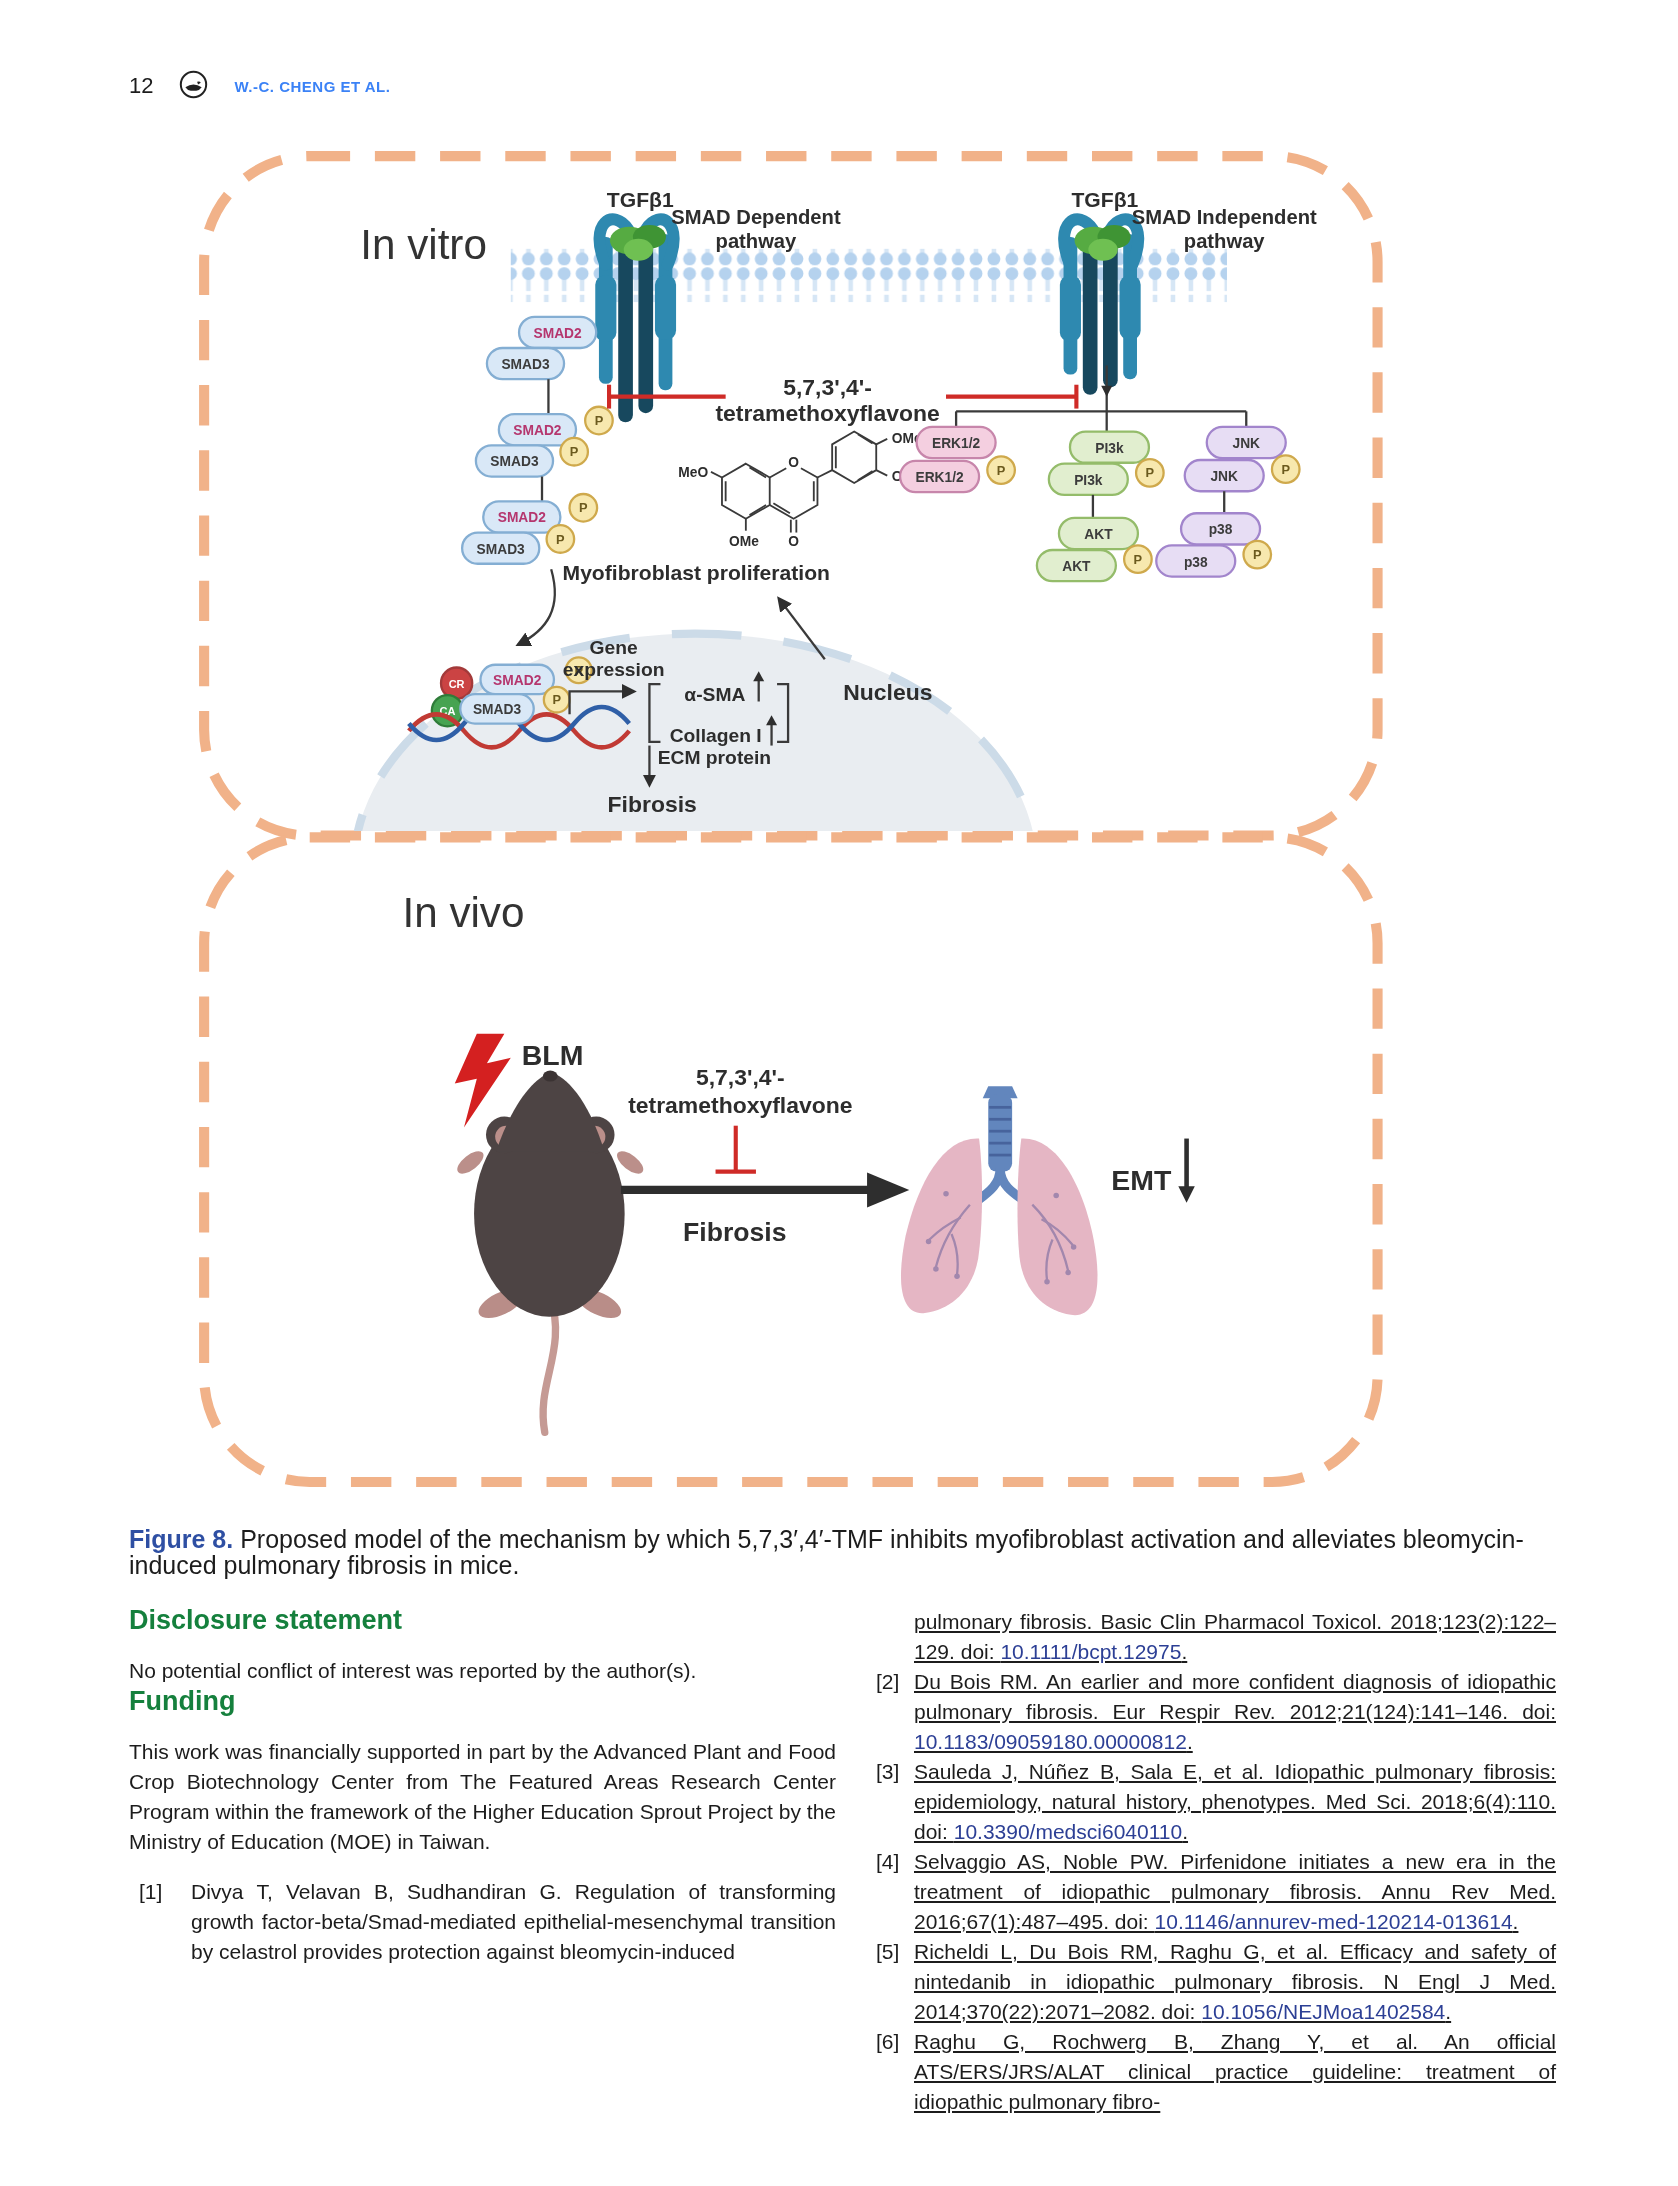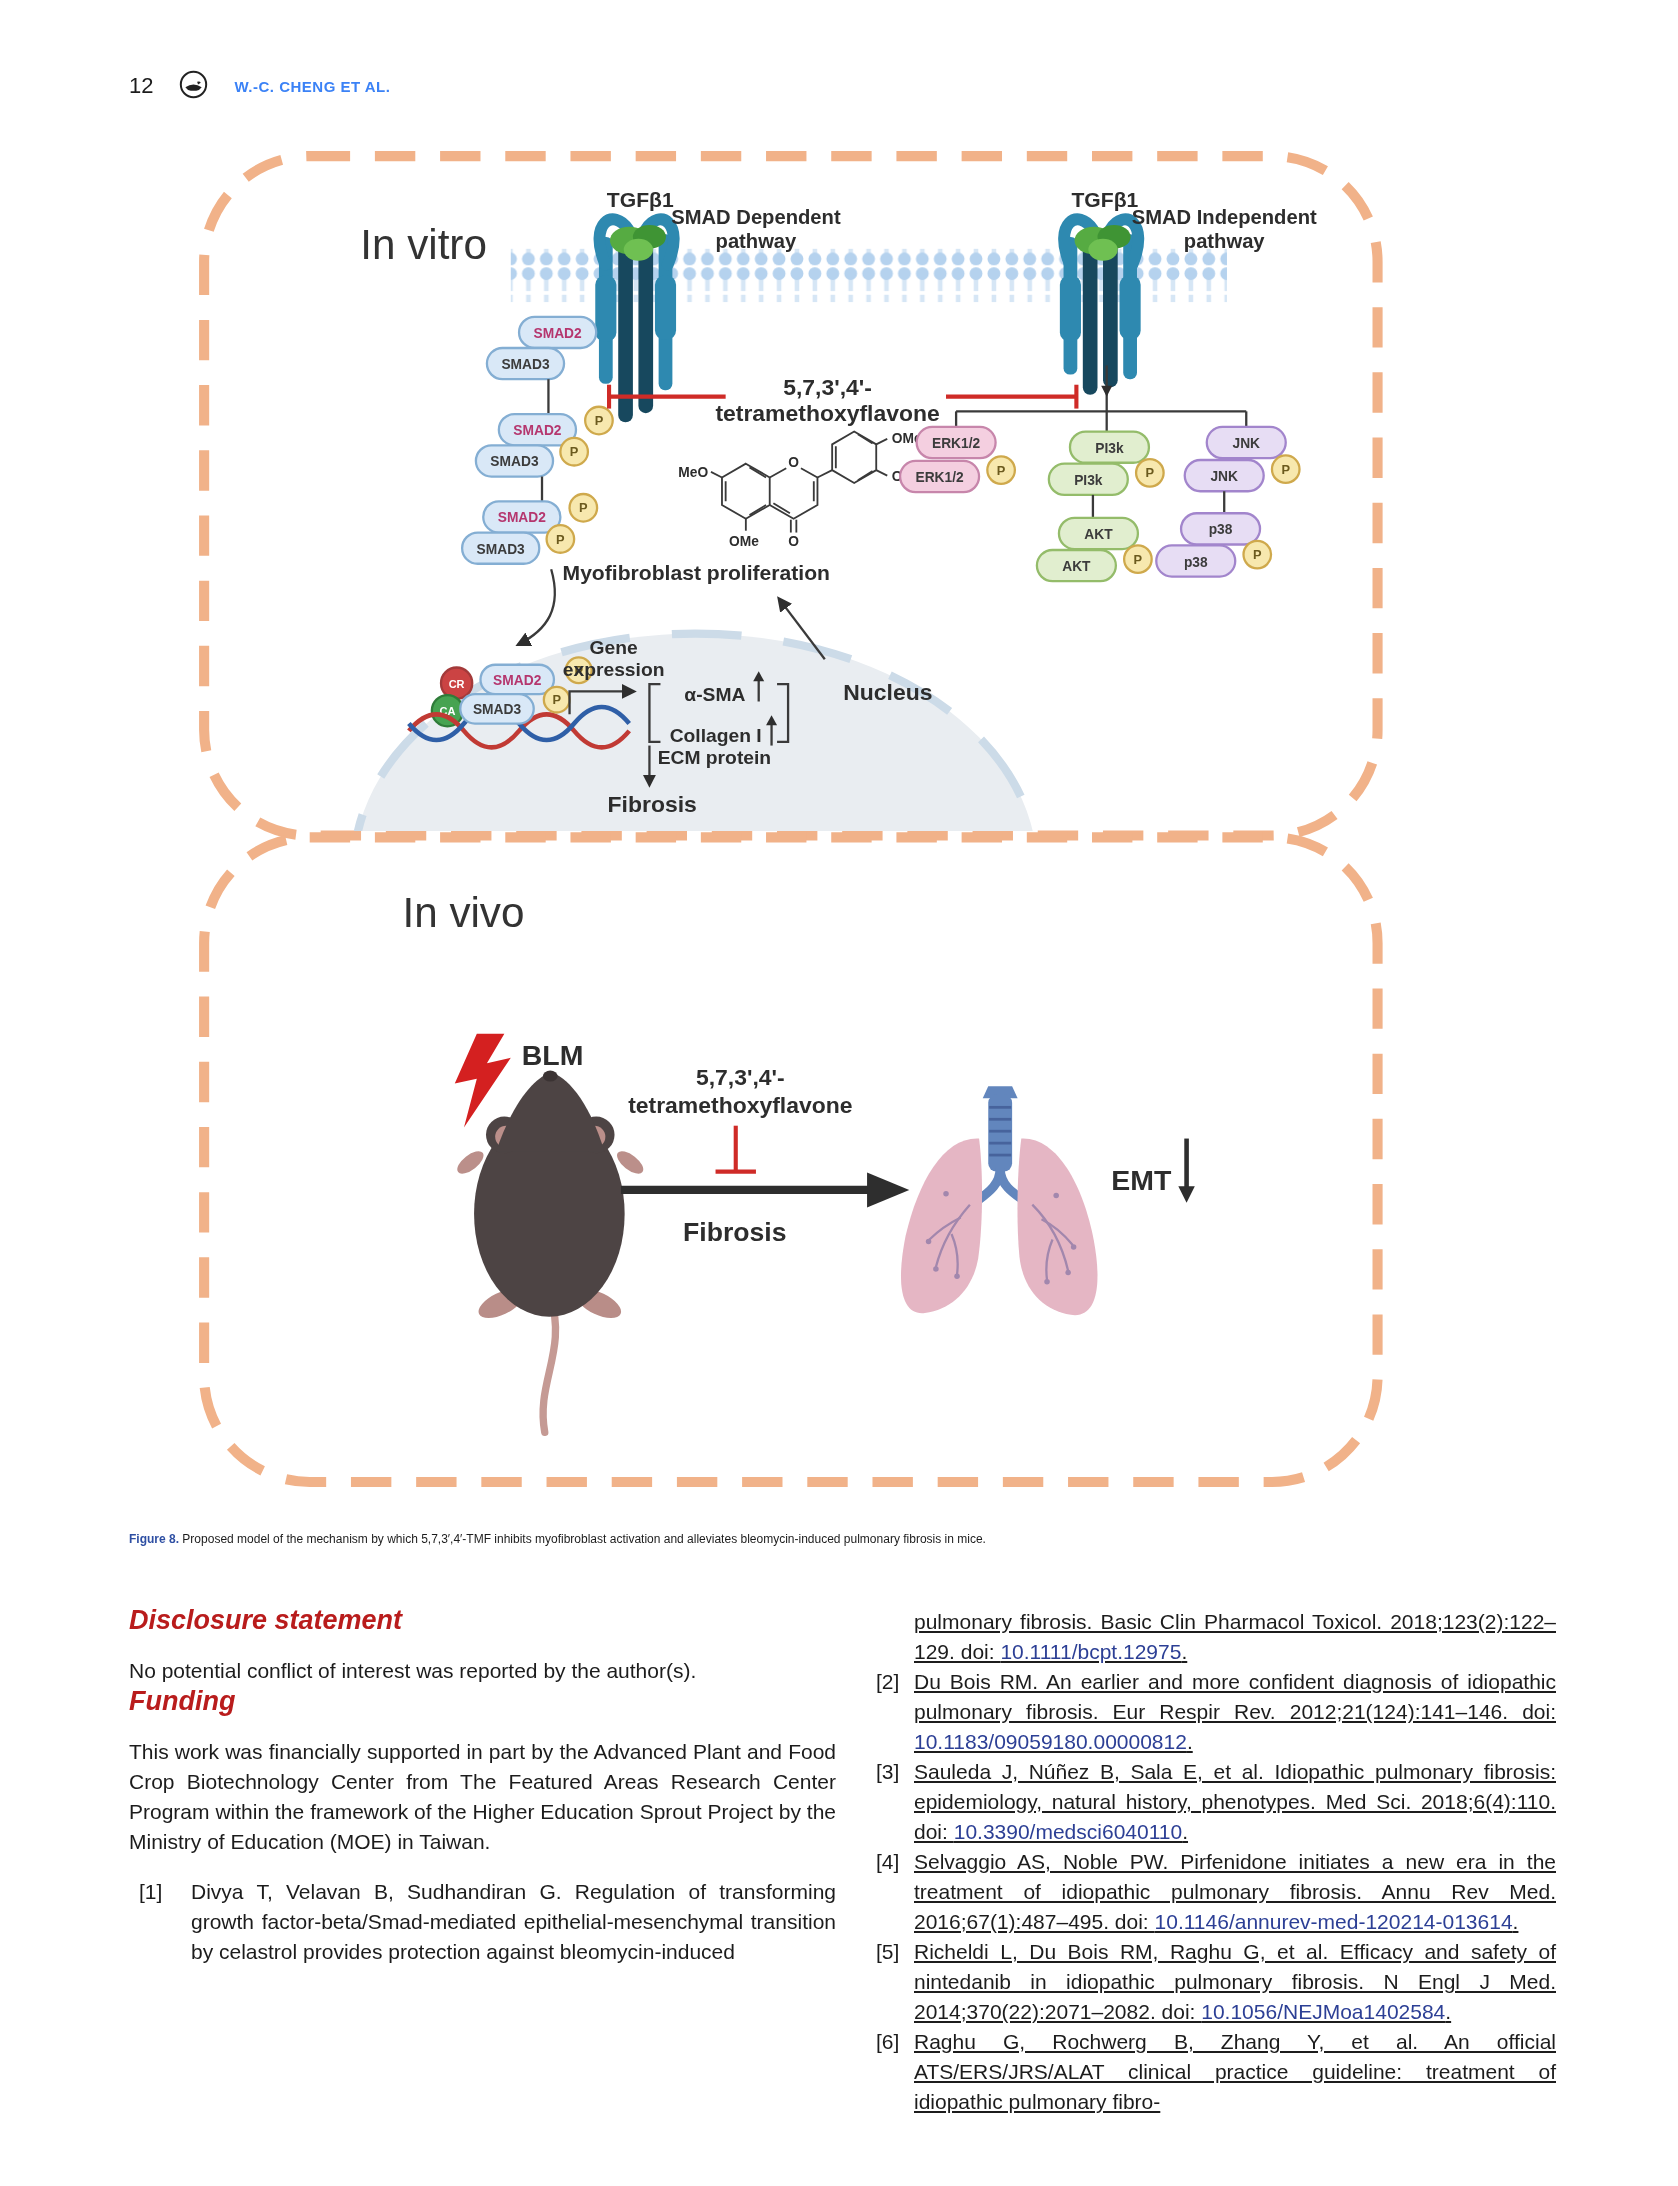--- a/index.html
+++ b/index.html
@@ -5,27 +5,27 @@
   html,body{margin:0;padding:0;background:#ffffff;}
   #page{position:relative;width:1679px;height:2187px;background:#fff;overflow:hidden;
         font-family:"Liberation Sans", sans-serif;color:#1c1c1c;}
   
   #hdr{position:absolute;left:129px;top:70px;display:flex;align-items:center;gap:26px;}
   #hdr .pgnum{font-size:22px;color:#1c1c1c;}
   #hdr .rhead{font-size:15px;font-weight:bold;letter-spacing:0.5px;color:#3b82f6;}
   
   #figsvg{position:absolute;left:0;top:0;}
   
-  #caption{position:absolute;left:129px;top:1526px;width:1437px;font-size:12px;line-height:26px;}
+  #caption{position:absolute;left:129px;top:1526px;width:1437px;font-size:25px;line-height:26px;}
   #caption .figlabel{color:#2e4fa3;font-weight:bold;}
   
   .col{position:absolute;font-size:21px;line-height:30px;text-align:justify;}
   #col-left{left:129px;top:1605px;width:707px;}
   #col-right{left:876px;top:1607px;width:680px;}
-  h2.sect{font-size:27px;line-height:31px;font-weight:bold;color:#b91c1c;margin:0;text-align:left;font-style:italic;}
+  h2.sect{font-size:27px;line-height:31px;font-weight:bold;color:#15803d;margin:0;text-align:left;}
   .sect-funding{margin-top:42px;}
   .sect-refs{margin-top:37px;}
   .bodypar{margin:20px 0 0 0;}
   .reflist{margin-top:20px;}
   .ref{position:relative;margin:0;}
   #col-left .ref{padding-left:62px;}
   #col-left .ref .ref-marker{position:absolute;left:10px;top:0;}
   #col-right .ref{padding-left:38px;text-decoration:underline;}
   #col-right .ref .ref-marker{position:absolute;left:0;top:0;}
   .doi-link{color:#2c3f95;}

